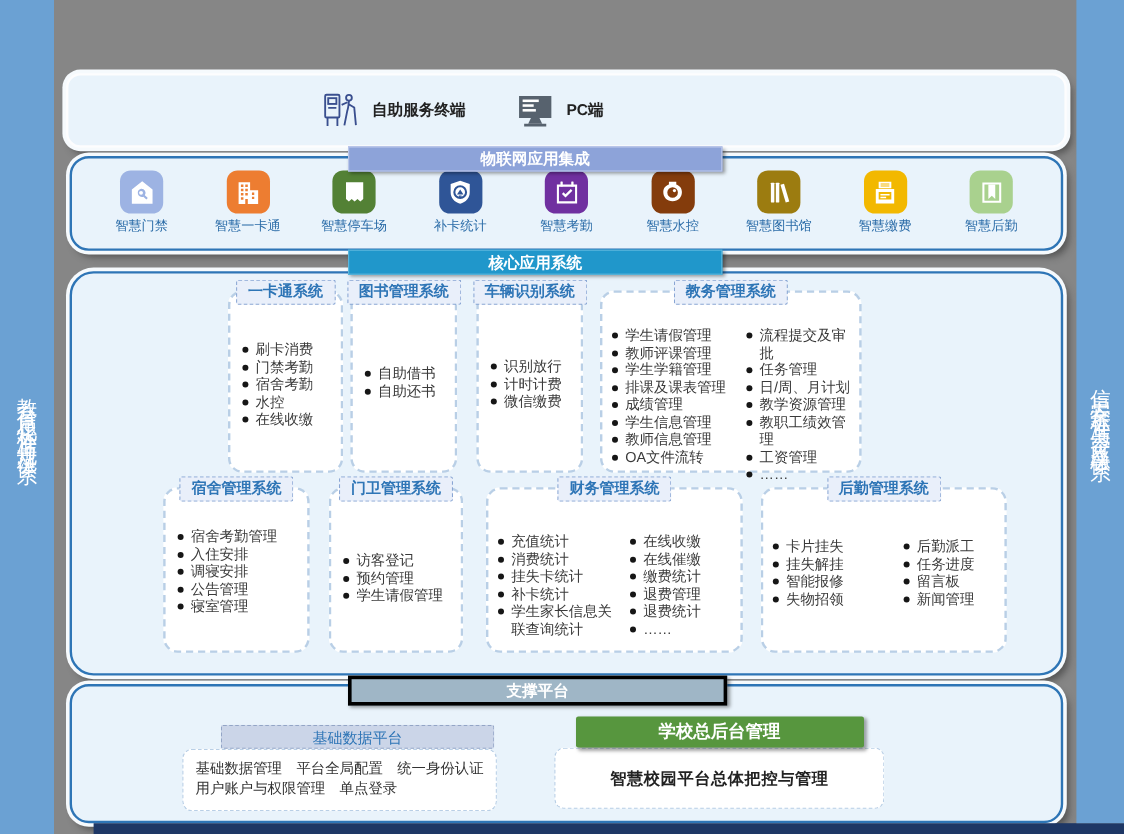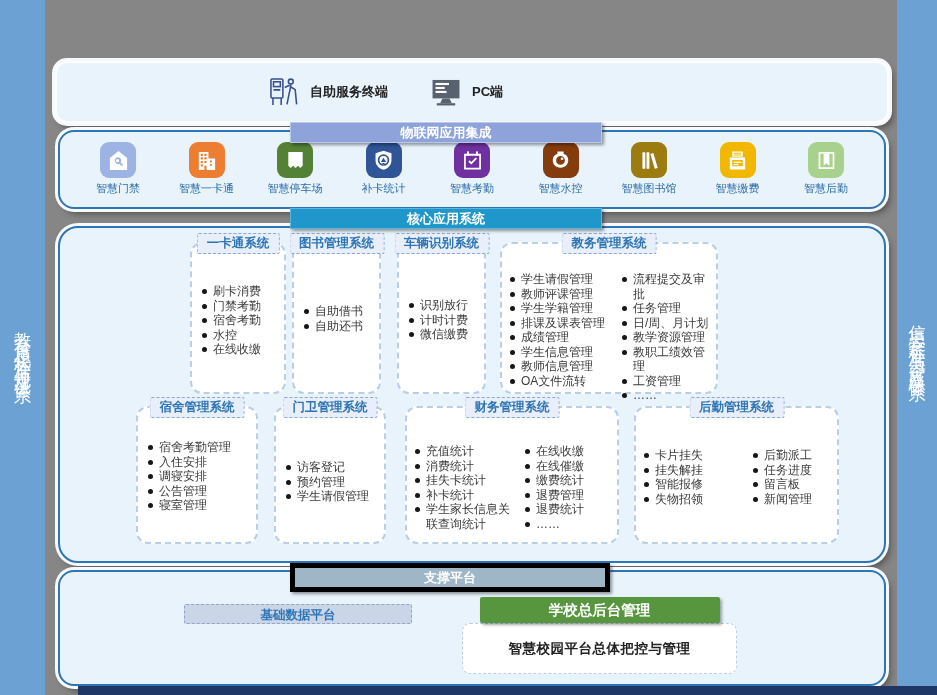--- a/index.html
+++ b/index.html
@@ -24,21 +24,21 @@
   .iot-panel{left:58px;top:130px;width:824px;height:75px;border-radius:16px;}
   .core-panel{left:58px;top:226px;width:824px;height:333px;border-radius:20px;}
   .support-panel{left:58px;top:570px;width:824px;height:112px;border-radius:16px;}
 
   
   .banner{position:absolute;left:290px;width:310px;height:19px;line-height:19px;text-align:center;
           color:#fff;font-size:13px;font-weight:bold;z-index:5;box-shadow:2px 2px 3px rgba(0,0,0,.4);
           background:var(--banner,#8da3d9);}
   .iot-banner{top:122px;border:1px solid #b9c5ea;}
   .core-banner{top:208px;border:1px solid #5ab6dc;}
-  .support-banner{top:563px;border:5px solid #000000;}
+  .support-banner{top:563px;border:3px solid #000000;}
 
   
   .users-row{position:absolute;inset:0;}
   .user-item{position:absolute;top:3px;width:72px;display:flex;flex-direction:column;align-items:center;}
   .user-item:nth-child(1){left:94px;} .user-item:nth-child(2){left:204px;}
   .user-item:nth-child(3){left:319px;} .user-item:nth-child(4){left:444px;}
   .uico{width:26px;height:26px;fill:currentColor;color:var(--tile,#444);}
   .user-label{font-size:12px;color:#333;margin-top:1px;}
 
   
@@ -74,21 +74,21 @@
   .cols{display:flex;padding:0 0 0 6px;}
   .b3 .cols{margin-top:28px;} .b6 .cols{margin-top:36px;} .b7 .cols{margin-top:40px;}
   .b3 .col1{width:108px;} .b6 .col1{width:106px;} .b7 .col1{width:105px;}
   .col2{flex:1;}
   .cols ul{padding-left:2px;}
 
   
   .support-group{position:absolute;}
   .base-group{left:92px;top:32px;width:262px;height:72px;}
   .pill{margin-left:32px;width:228px;height:20px;line-height:20px;text-align:center;background:#cbd5e8;
-        border:1px dashed #93a5c6;border-radius:2px;color:#2e75b6;font-size:12.5px;font-weight:bold;
+        border:1px dashed #93a5c6;border-radius:2px;color:#2e75b6;font-size:12.5px;font-weight:normal;
         position:relative;z-index:2;box-sizing:border-box;}
   .pane{position:absolute;left:0;right:0;bottom:0;background:#fff;border:1px dashed #b9cfe6;border-radius:8px;}
   .base-pane{top:20px;padding:7px 8px 0 10px;font-size:12px;color:#333;line-height:17px;}
   .admin-group{left:402px;top:25px;width:275px;height:77px;}
   .green-banner{width:240px;margin:0 auto;height:26px;line-height:26px;text-align:center;background:#57963e;
         color:#fff;font-size:14.5px;font-weight:bold;border-radius:2px;box-shadow:2px 2px 3px rgba(0,0,0,.35);
         position:relative;z-index:2;}
   .admin-pane{top:26px;display:flex;align-items:center;justify-content:center;font-size:13.5px;font-weight:bold;color:#222;letter-spacing:.5px;}
 
   .symdefs{position:absolute;width:0;height:0;overflow:hidden;}
@@ -523,20 +523,24 @@
           </ul>
       </div>
     </div>
   </section>
 
   <div class="banner support-banner" style="--banner: #9fb6c6;">支撑平台</div>
   <section class="panel blue support-panel">
 
     <div class="support-group base-group">
       <div class="pill">基础数据平台</div>
+      <div class="pane base-pane">
+        <div>基础数据管理　平台全局配置　统一身份认证</div>
+        <div>用户账户与权限管理　单点登录</div>
+      </div>
     </div>
 
     <div class="support-group admin-group">
       <div class="green-banner">学校总后台管理</div>
       <div class="pane admin-pane">智慧校园平台总体把控与管理</div>
     </div>
   </section>
 
 </div>
 

